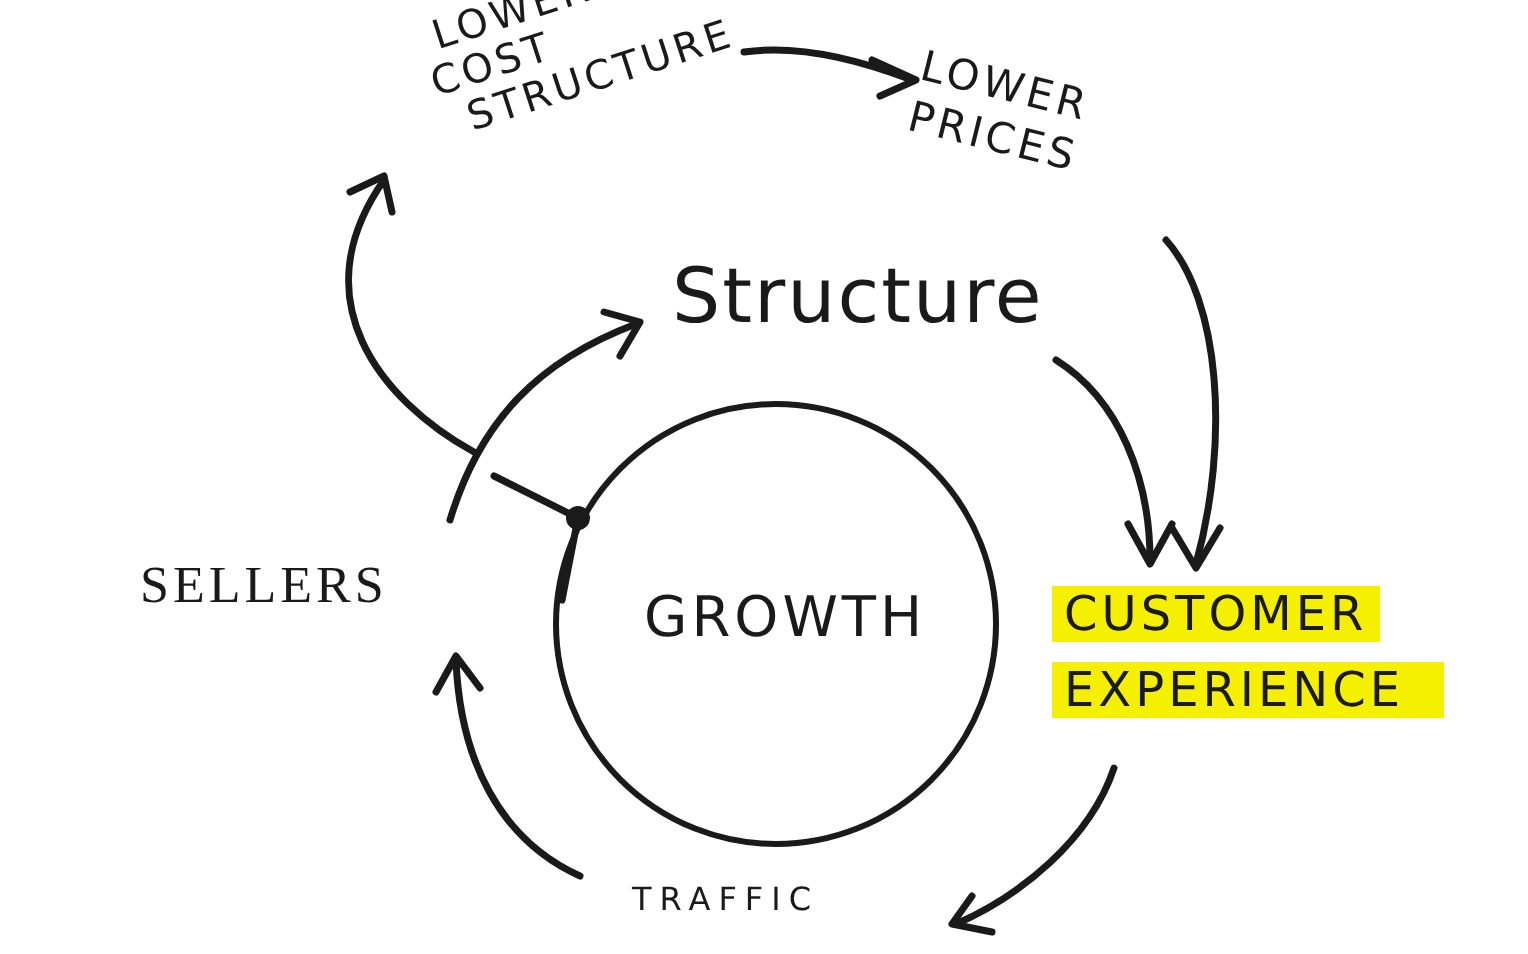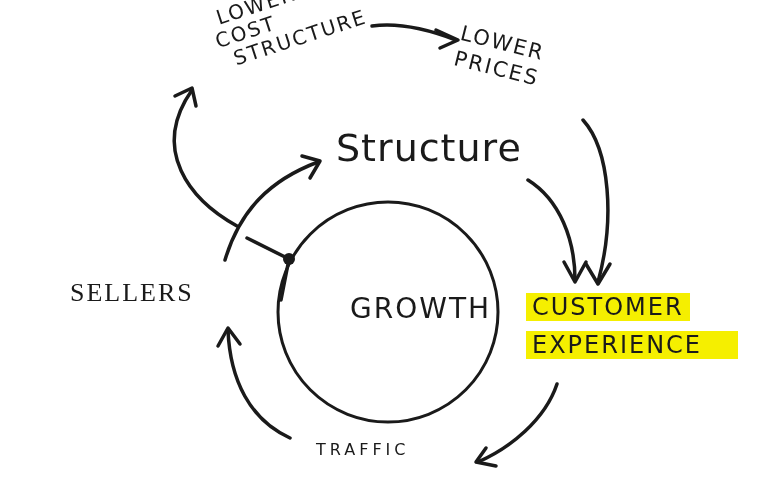--- a/index.html
+++ b/index.html
@@ -48,23 +48,23 @@
     <div style="padding-left:18px">Structure</div>
   </div>
 
   <div class="lbl caps" style="left:464px;top:20px;font-size:21px;line-height:26px;transform:rotate(14deg);transform-origin:left top;">
     <div>Lower</div>
     <div>Prices</div>
   </div>
 
   <div class="lbl" style="left:336px;top:126px;font-size:38px;letter-spacing:1px;">Structure</div>
 
-  <div class="lbl caps" style="left:322px;top:292px;font-size:28px;margin-left:28px;">Growth</div>
+  <div class="lbl caps" style="left:322px;top:292px;font-size:28px;">Growth</div>
 
   <div class="lbl caps" style="left:70px;top:278px;font-size:26px;font-family:Liberation Serif, serif;">Sellers</div>
 
   <div class="lbl caps" style="left:526px;top:288px;font-size:24px;line-height:38px;">
     <div><span class="hl">Customer</span></div>
-    <div><span class="hl" style="padding-right:36px">Experience</span></div>
+    <div><span class="hl" style="padding-right:20px">Experience</span></div>
   </div>
 
   <div class="lbl caps" style="left:316px;top:440px;font-size:16px;letter-spacing:4px;">Traffic</div>
 </div>
 
 </body></html>

